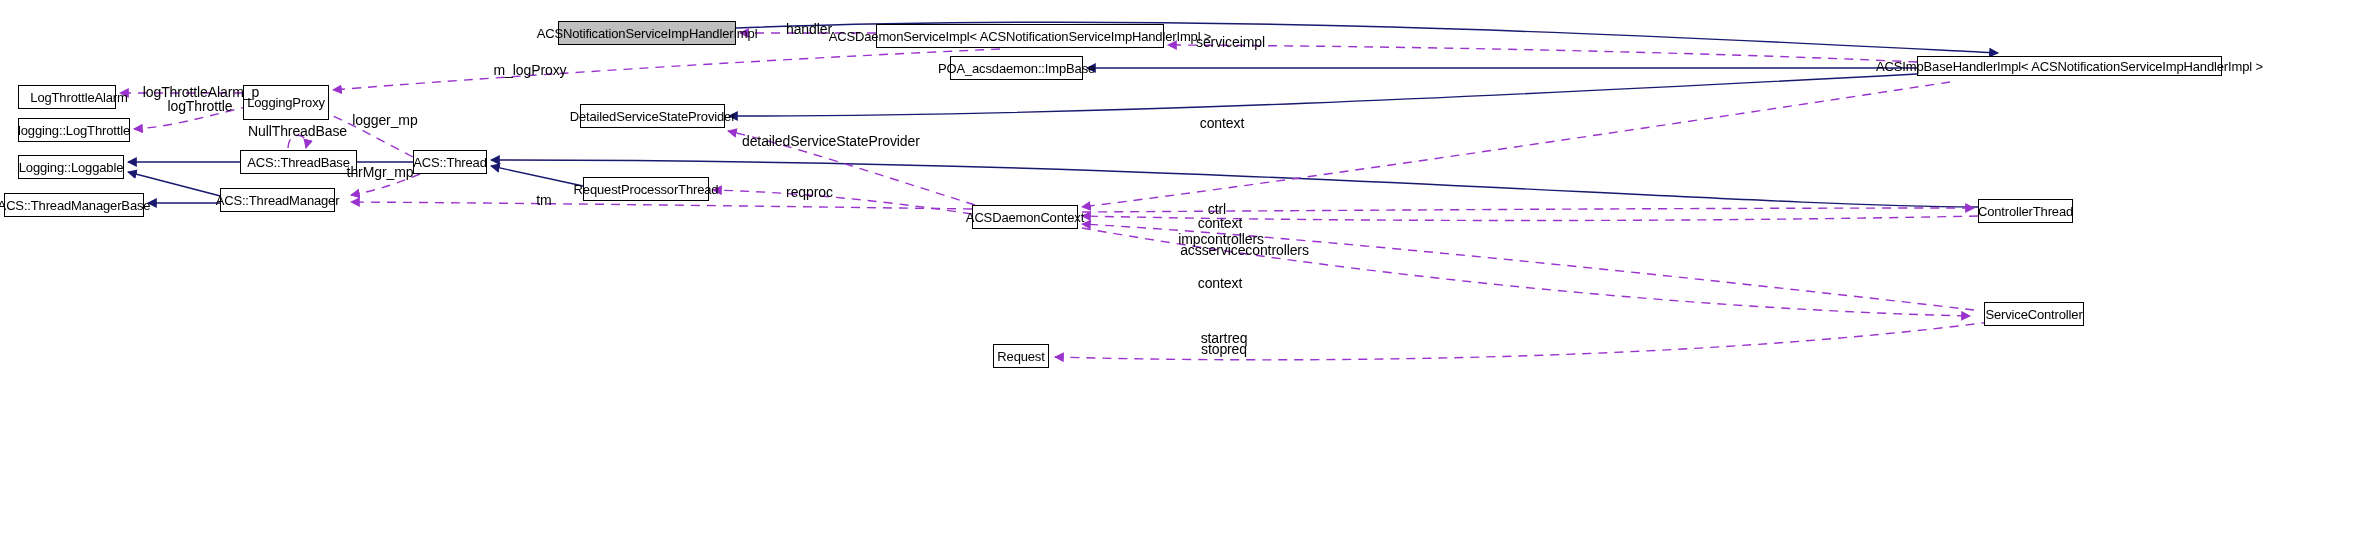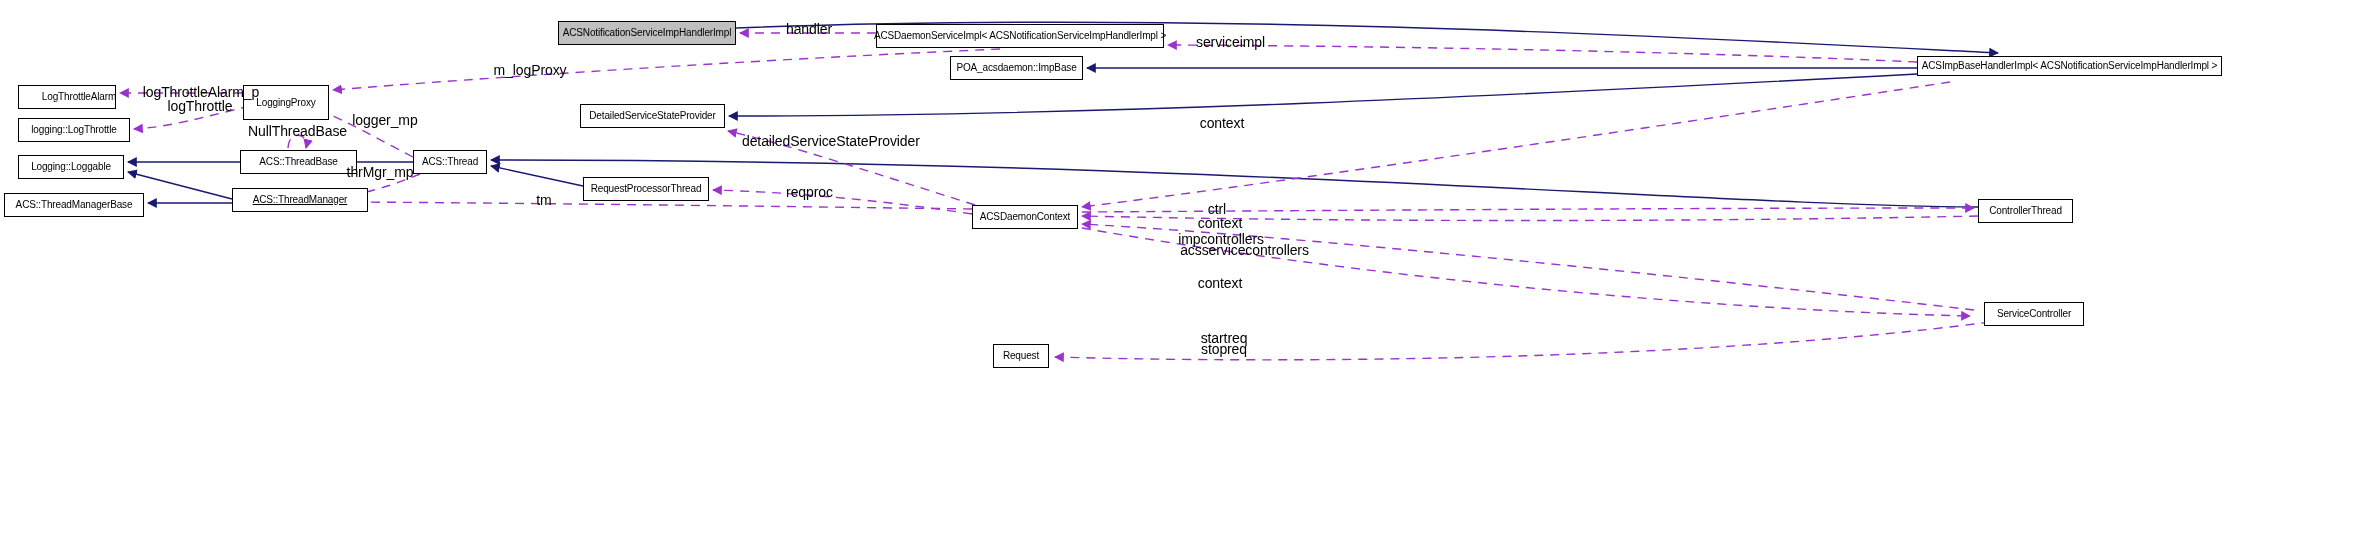--- a/index.html
+++ b/index.html
@@ -22,21 +22,21 @@
     width: 2357px;
     height: 552px;
     pointer-events: none;
   }
   .node {
     position: absolute;
     box-sizing: border-box;
     border: 1px solid #000000;
     background: #ffffff;
     color: #000000;
-    font-size: 10px;
+    font-size: 13px;
     line-height: 1;
     display: flex;
     align-items: center;
     justify-content: center;
     white-space: nowrap;
     padding: 0 8px;
     letter-spacing: -0.15px;
   }
   .node.highlight {
     background: #bfbfbf;
@@ -144,21 +144,21 @@
   <div class="node" style="left:18px; top:155px; width:106px; height:24px;">Logging::Loggable</div>
 
   <div class="node" style="left:240px; top:150px; width:117px; height:24px;">ACS::ThreadBase</div>
 
   <div class="node" style="left:413px; top:150px; width:74px; height:24px;">ACS::Thread</div>
 
   <div class="node" style="left:583px; top:177px; width:126px; height:24px;">RequestProcessorThread</div>
 
   <div class="node" style="left:4px; top:193px; width:140px; height:24px;">ACS::ThreadManagerBase</div>
 
-  <div class="node" style="left:232px; top:188px; width:136px; height:24px;text-decoration:underline;">ACS::ThreadManager</div>
+  <div class="node" style="left:220px; top:188px; width:115px; height:24px;">ACS::ThreadManager</div>
 
   <div class="node" style="left:972px; top:205px; width:106px; height:24px;">ACSDaemonContext</div>
 
   <div class="node" style="left:1978px; top:199px; width:95px; height:24px;">ControllerThread</div>
 
   <div class="node" style="left:1984px; top:302px; width:100px; height:24px;">ServiceController</div>
 
   <div class="node" style="left:993px; top:344px; width:56px; height:24px;">Request</div>
 
   <div class="edge-label" style="left:783px; top:21px; width:52px;">handler</div>

